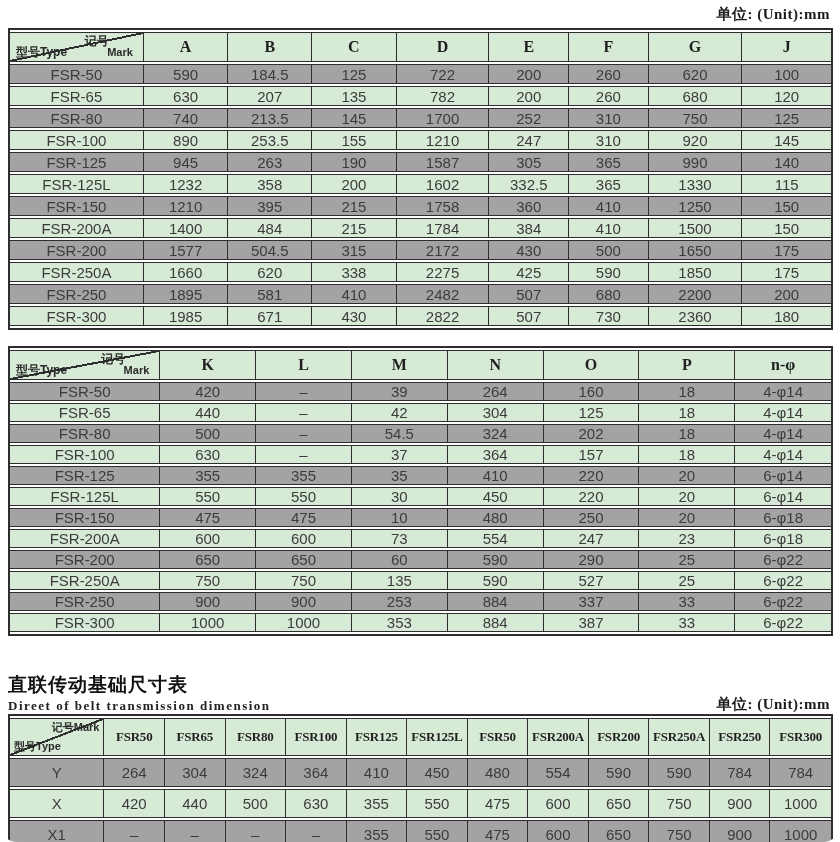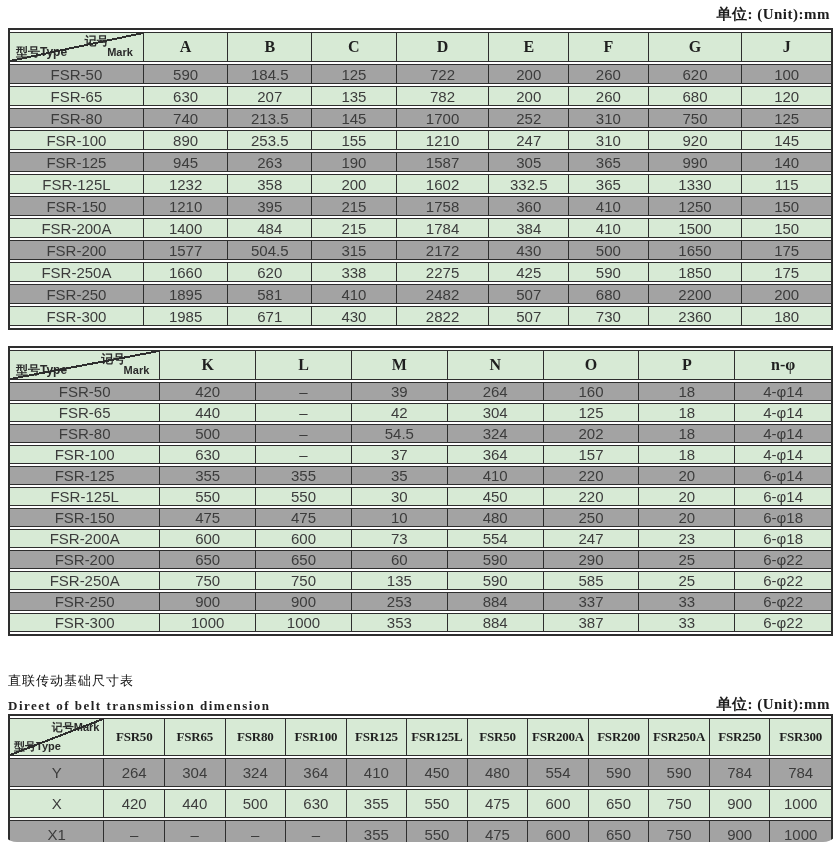--- a/index.html
+++ b/index.html
@@ -60,21 +60,21 @@
   }
   .diag span { position: absolute; color: #2a2a2a; line-height: 1; }
   .diag .d-cn   { top: 2px;  right: 34px; font-size: 12px; }
   .diag .d-en   { top: 14px; right: 10px; font-size: 11px; }
   .diag .d-type { bottom: 3px; left: 6px; font-size: 12px; }
   #t3 .diag .d-top  { top: 3px; right: 4px; font-size: 11px; }
   #t3 .diag .d-type { bottom: 3px; left: 4px; font-size: 11px; }
 
   #sec-title {
     position: absolute; left: 8px; top: 672px;
-    font-size: 13px; font-weight: normal; color: #111111; letter-spacing: 1px;
+    font-size: 19px; font-weight: bold; color: #111111; letter-spacing: 1px;
   }
   #sec-sub {
     position: absolute; left: 8px; top: 698px;
     font-family: "Liberation Serif", serif; font-weight: bold;
     font-size: 13px; color: #222222; letter-spacing: 1.5px;
   }
 </style>
 </head>
 <body>
 
@@ -367,21 +367,21 @@
             <td>290</td>
             <td>25</td>
             <td>6-φ22</td>
           </tr>
           <tr>
             <th class="model">FSR-250A</th>
             <td>750</td>
             <td>750</td>
             <td>135</td>
             <td>590</td>
-            <td>585</td>
+            <td>527</td>
             <td>25</td>
             <td>6-φ22</td>
           </tr>
           <tr>
             <th class="model">FSR-250</th>
             <td>900</td>
             <td>900</td>
             <td>253</td>
             <td>884</td>
             <td>337</td>

